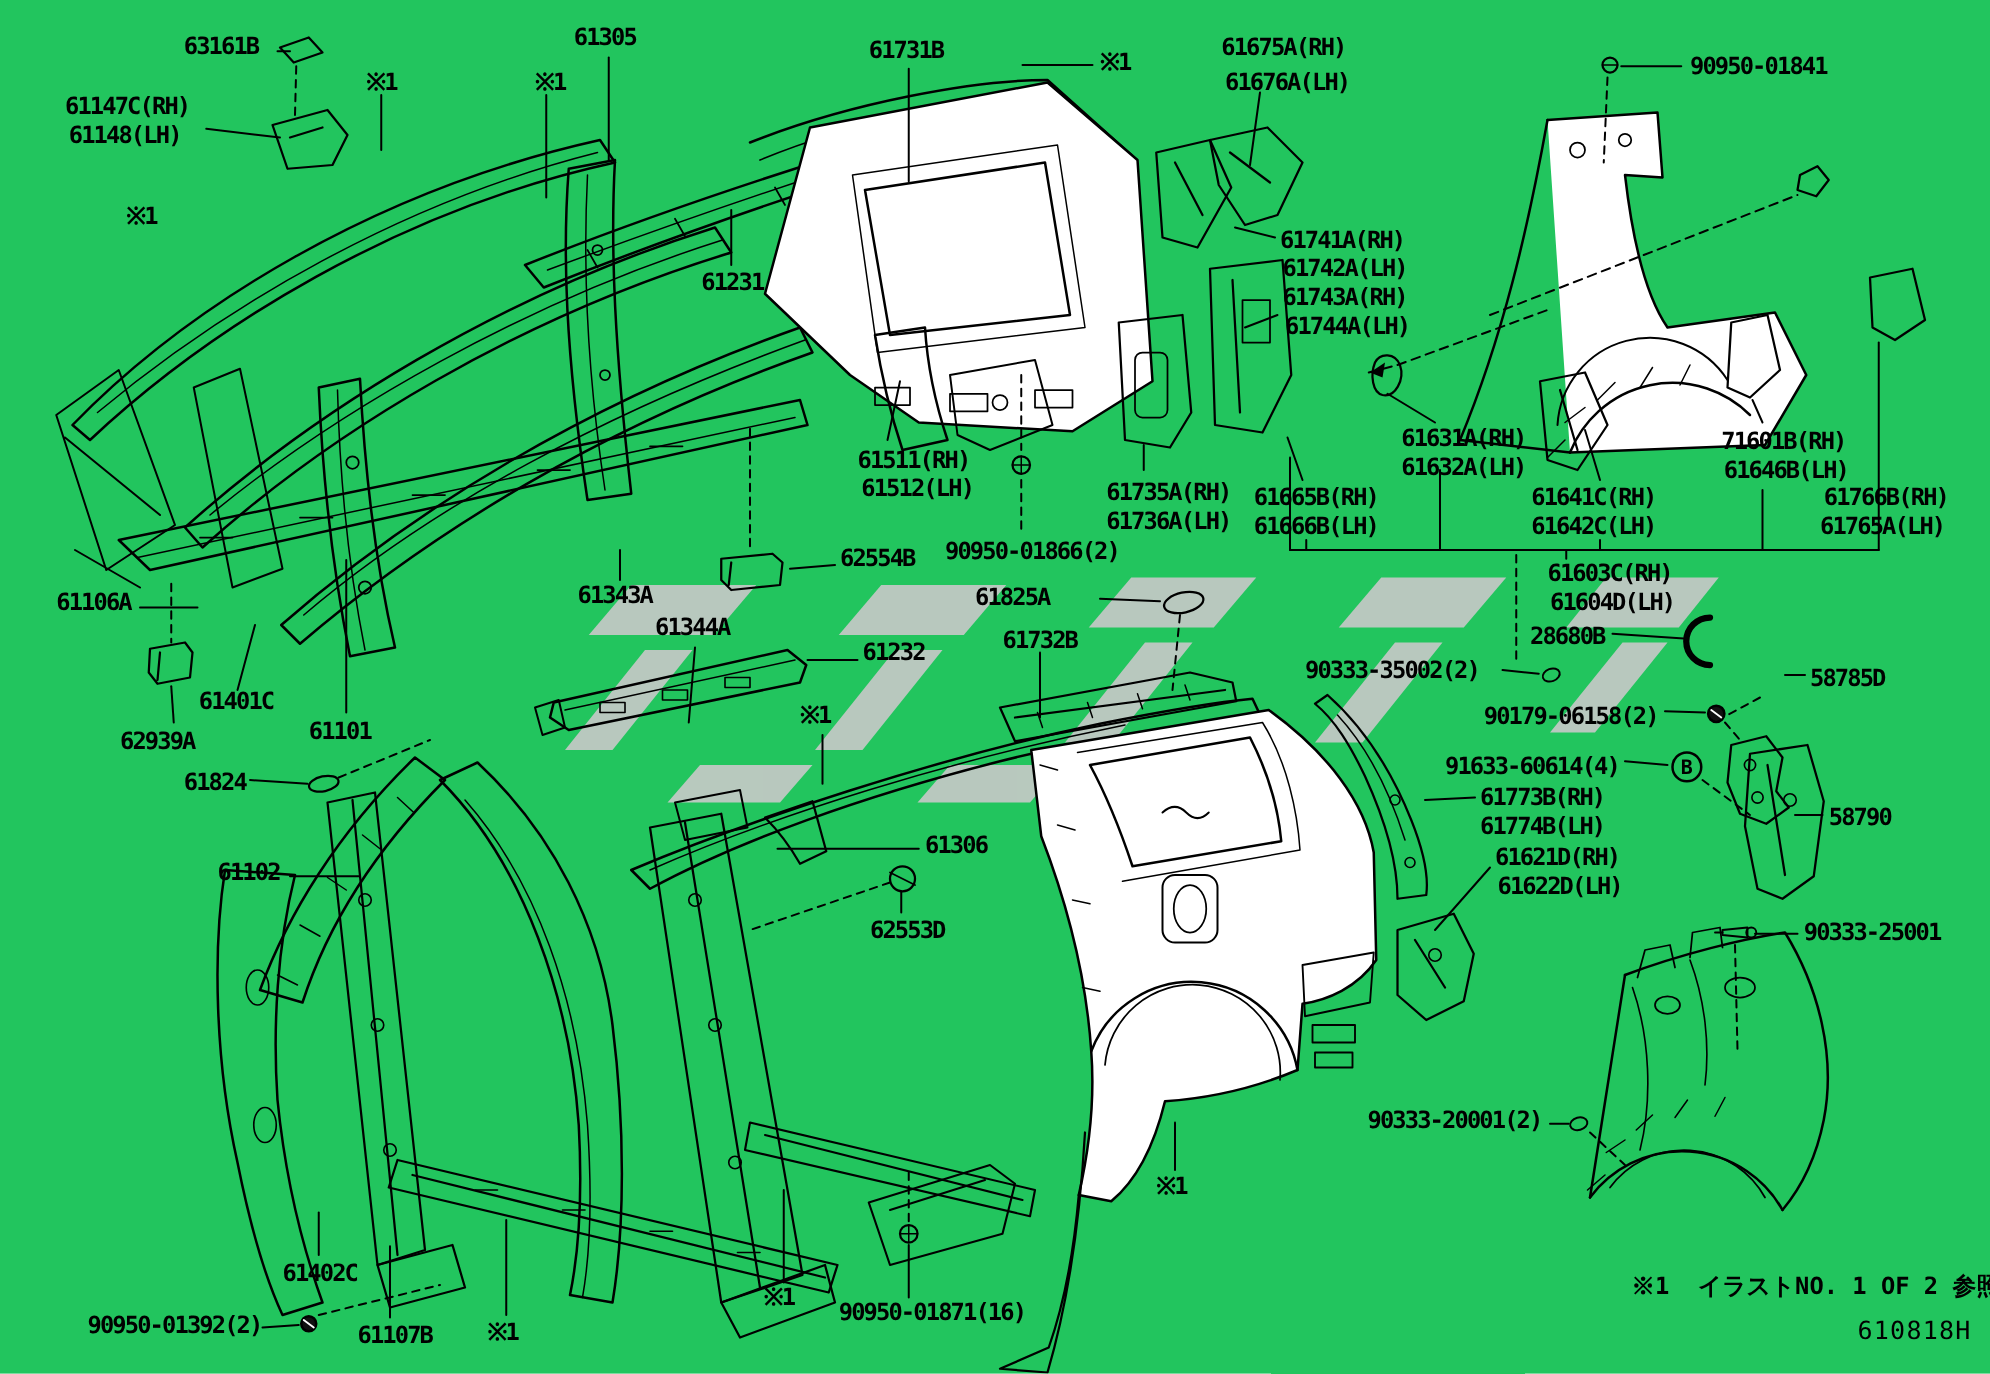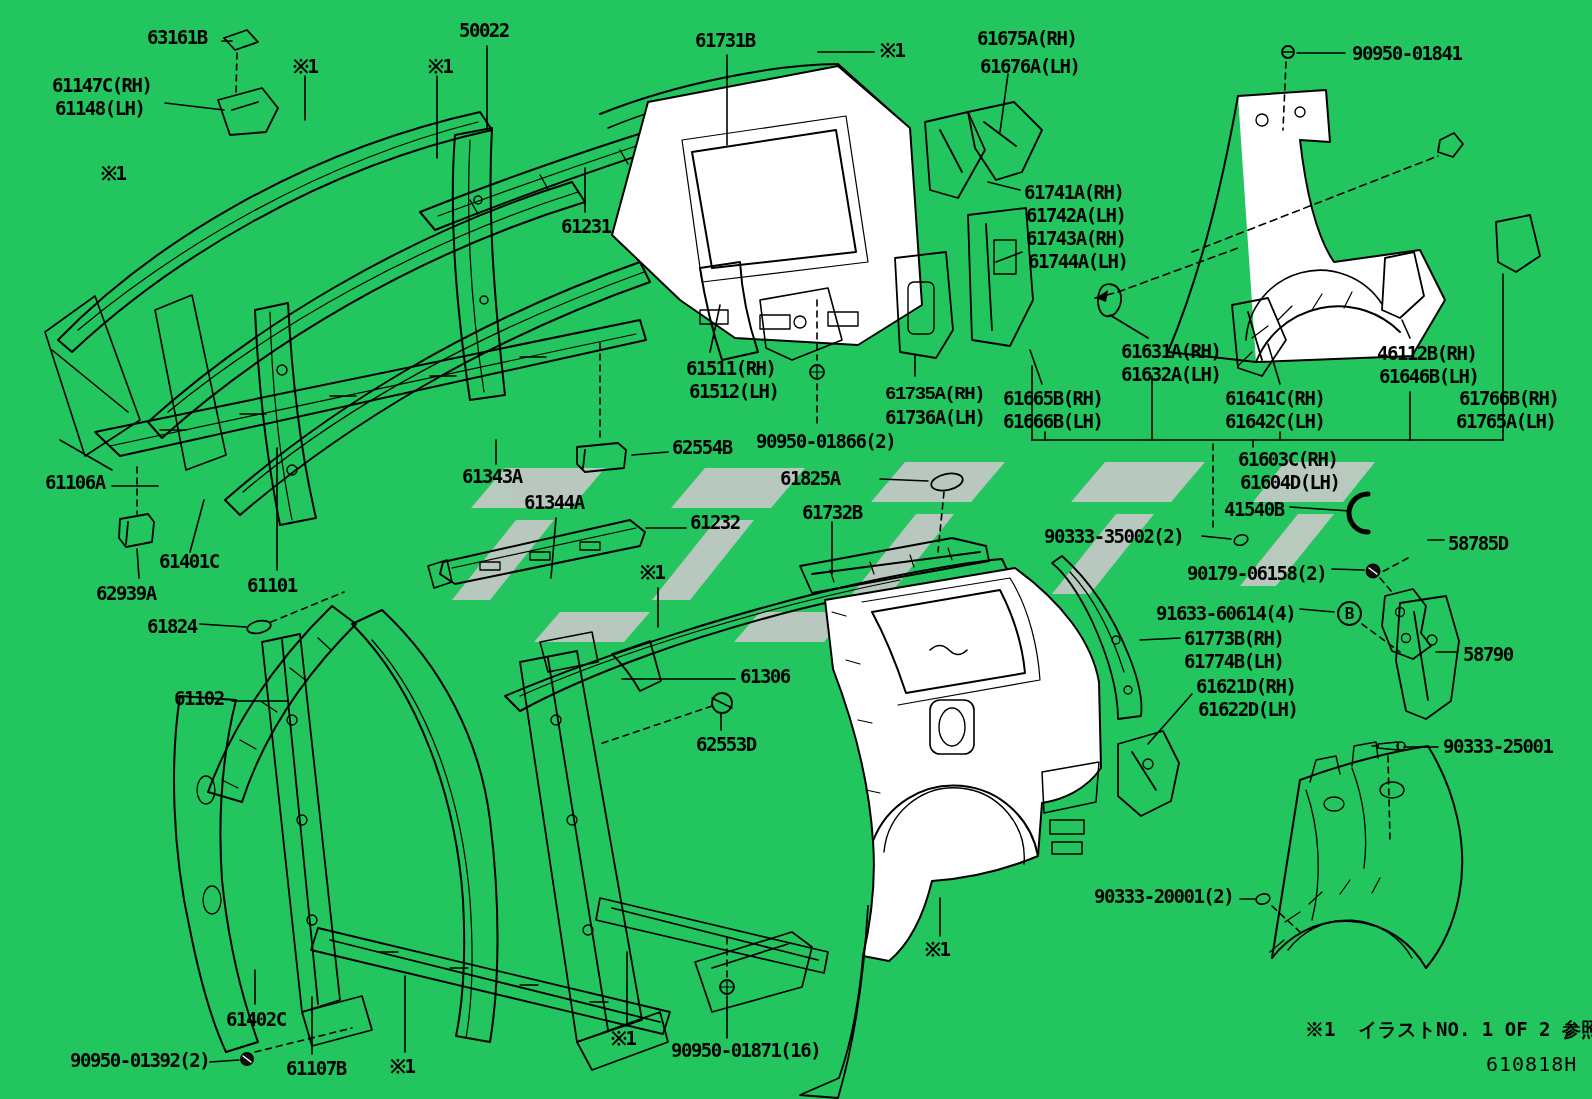--- a/index.html
+++ b/index.html
@@ -311,55 +311,55 @@
         <path d="M1272,906 L1300,932" stroke-dasharray="6 5"></path>
   </g>
 </svg>
 
 <div id="labels-layer">
       <div class="lbl" style="left: 147px; top: 27px;">63161B</div>
       <div class="lbl" style="left: 52px; top: 75px;">61147C(RH)</div>
       <div class="lbl" style="left: 55px; top: 98px;">61148(LH)</div>
       <div class="lbl" style="left: 293px; top: 56px;">※1</div>
       <div class="lbl" style="left: 428px; top: 56px;">※1</div>
-      <div class="lbl" style="left: 459px; top: 20px;">50022</div>
+      <div class="lbl" style="left: 459px; top: 20px;">61305</div>
       <div class="lbl" style="left: 695px; top: 30px;">61731B</div>
       <div class="lbl" style="left: 880px; top: 40px;">※1</div>
       <div class="lbl" style="left: 977px; top: 28px;">61675A(RH)</div>
       <div class="lbl" style="left: 980px; top: 56px;">61676A(LH)</div>
       <div class="lbl" style="left: 1352px; top: 43px;">90950-01841</div>
       <div class="lbl" style="left: 101px; top: 163px;">※1</div>
       <div class="lbl" style="left: 1024px; top: 182px;">61741A(RH)</div>
       <div class="lbl" style="left: 1026px; top: 205px;">61742A(LH)</div>
       <div class="lbl" style="left: 1026px; top: 228px;">61743A(RH)</div>
       <div class="lbl" style="left: 1028px; top: 251px;">61744A(LH)</div>
       <div class="lbl" style="left: 561px; top: 216px;">61231</div>
       <div class="lbl" style="left: 686px; top: 358px;">61511(RH)</div>
       <div class="lbl" style="left: 689px; top: 381px;">61512(LH)</div>
       <div class="lbl" style="left: 1121px; top: 341px;">61631A(RH)</div>
       <div class="lbl" style="left: 1121px; top: 364px;">61632A(LH)</div>
-      <div class="lbl" style="left: 1377px; top: 343px;">46112B(RH)</div>
+      <div class="lbl" style="left: 1377px; top: 343px;">71601B(RH)</div>
       <div class="lbl" style="left: 1379px; top: 366px;">61646B(LH)</div>
       <div class="lbl" style="left: 1459px; top: 388px;">61766B(RH)</div>
       <div class="lbl" style="left: 1456px; top: 411px;">61765A(LH)</div>
-      <div class="lbl" style="left: 885px; top: 384px; font-family: Liberation Mono, monospace;">61735A(RH)</div>
+      <div class="lbl" style="left: 885px; top: 384px;">61735A(RH)</div>
       <div class="lbl" style="left: 885px; top: 407px;">61736A(LH)</div>
       <div class="lbl" style="left: 1003px; top: 388px;">61665B(RH)</div>
       <div class="lbl" style="left: 1003px; top: 411px;">61666B(LH)</div>
       <div class="lbl" style="left: 1225px; top: 388px;">61641C(RH)</div>
       <div class="lbl" style="left: 1225px; top: 411px;">61642C(LH)</div>
       <div class="lbl" style="left: 756px; top: 431px;">90950-01866(2)</div>
       <div class="lbl" style="left: 1238px; top: 449px;">61603C(RH)</div>
       <div class="lbl" style="left: 1240px; top: 472px;">61604D(LH)</div>
       <div class="lbl" style="left: 672px; top: 437px;">62554B</div>
       <div class="lbl" style="left: 462px; top: 466px;">61343A</div>
       <div class="lbl" style="left: 780px; top: 468px;">61825A</div>
       <div class="lbl" style="left: 45px; top: 472px;">61106A</div>
       <div class="lbl" style="left: 524px; top: 492px;">61344A</div>
-      <div class="lbl" style="left: 1224px; top: 499px;">41540B</div>
+      <div class="lbl" style="left: 1224px; top: 499px;">28680B</div>
       <div class="lbl" style="left: 690px; top: 512px;">61232</div>
       <div class="lbl" style="left: 802px; top: 502px;">61732B</div>
       <div class="lbl" style="left: 1044px; top: 526px;">90333-35002(2)</div>
       <div class="lbl" style="left: 1448px; top: 533px;">58785D</div>
       <div class="lbl" style="left: 159px; top: 551px;">61401C</div>
       <div class="lbl" style="left: 1187px; top: 563px;">90179-06158(2)</div>
       <div class="lbl" style="left: 640px; top: 562px;">※1</div>
       <div class="lbl" style="left: 96px; top: 583px;">62939A</div>
       <div class="lbl" style="left: 247px; top: 575px;">61101</div>
       <div class="lbl" style="left: 1156px; top: 603px;">91633-60614(4)</div>

